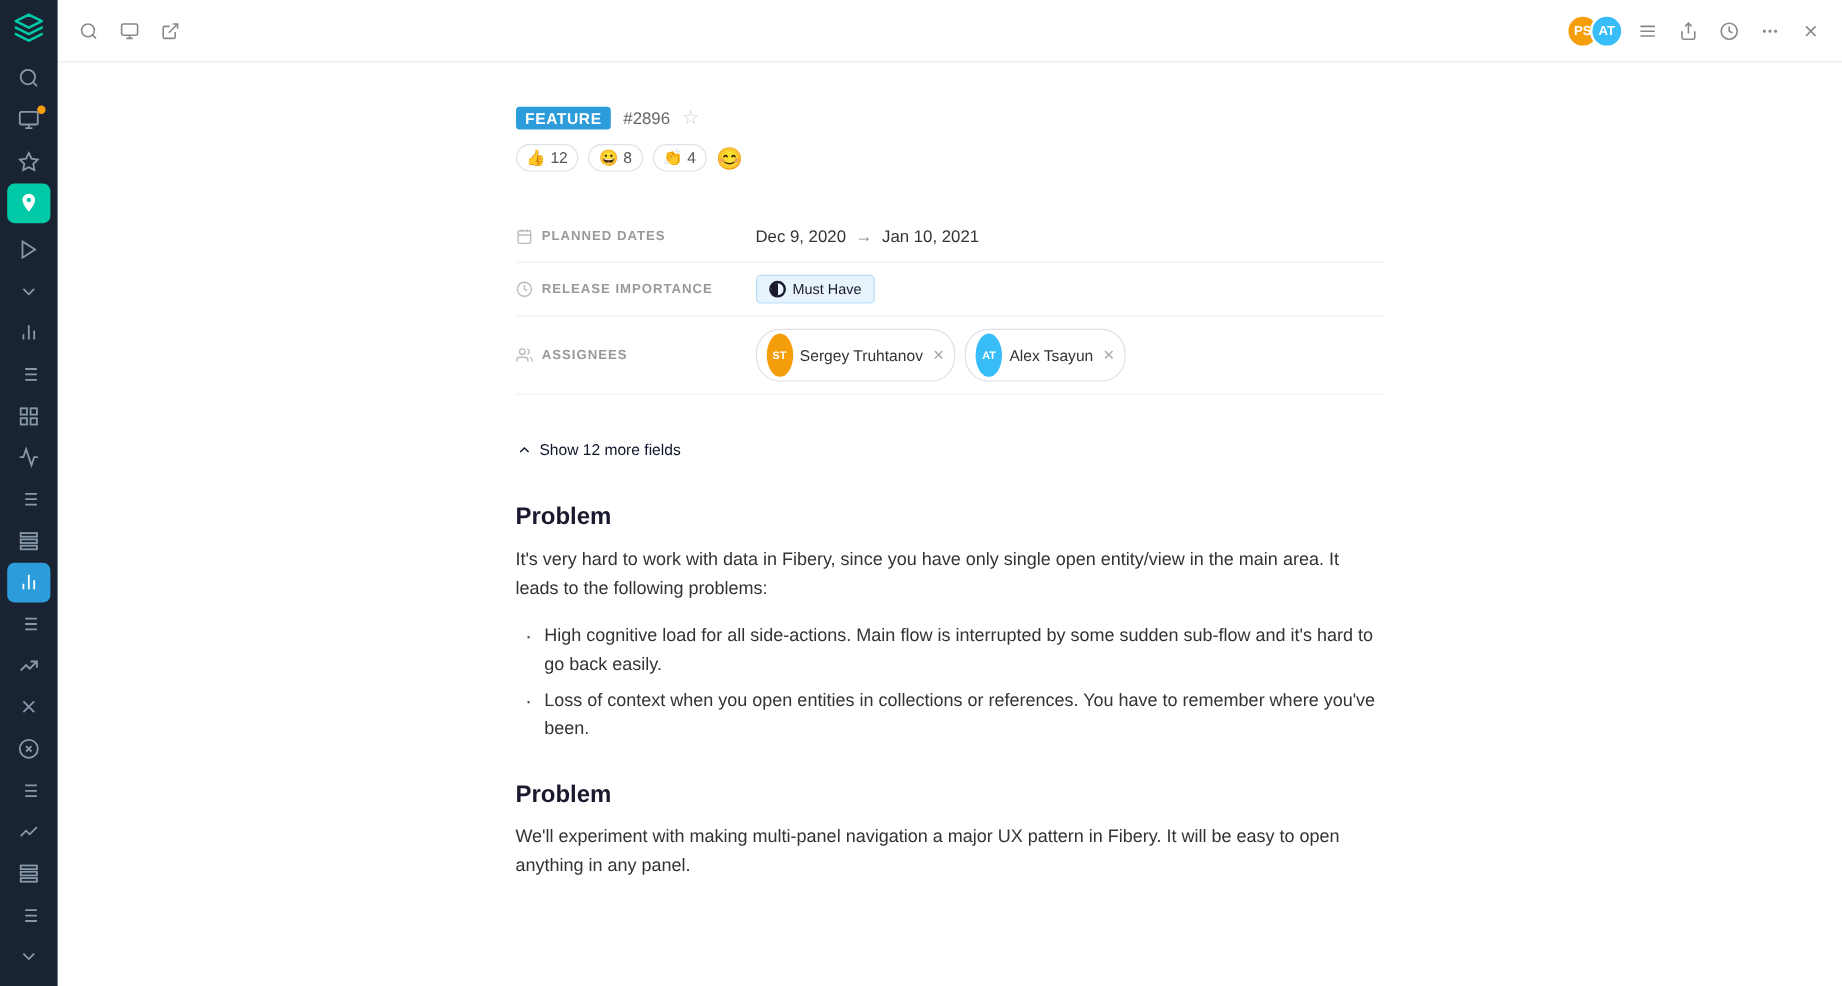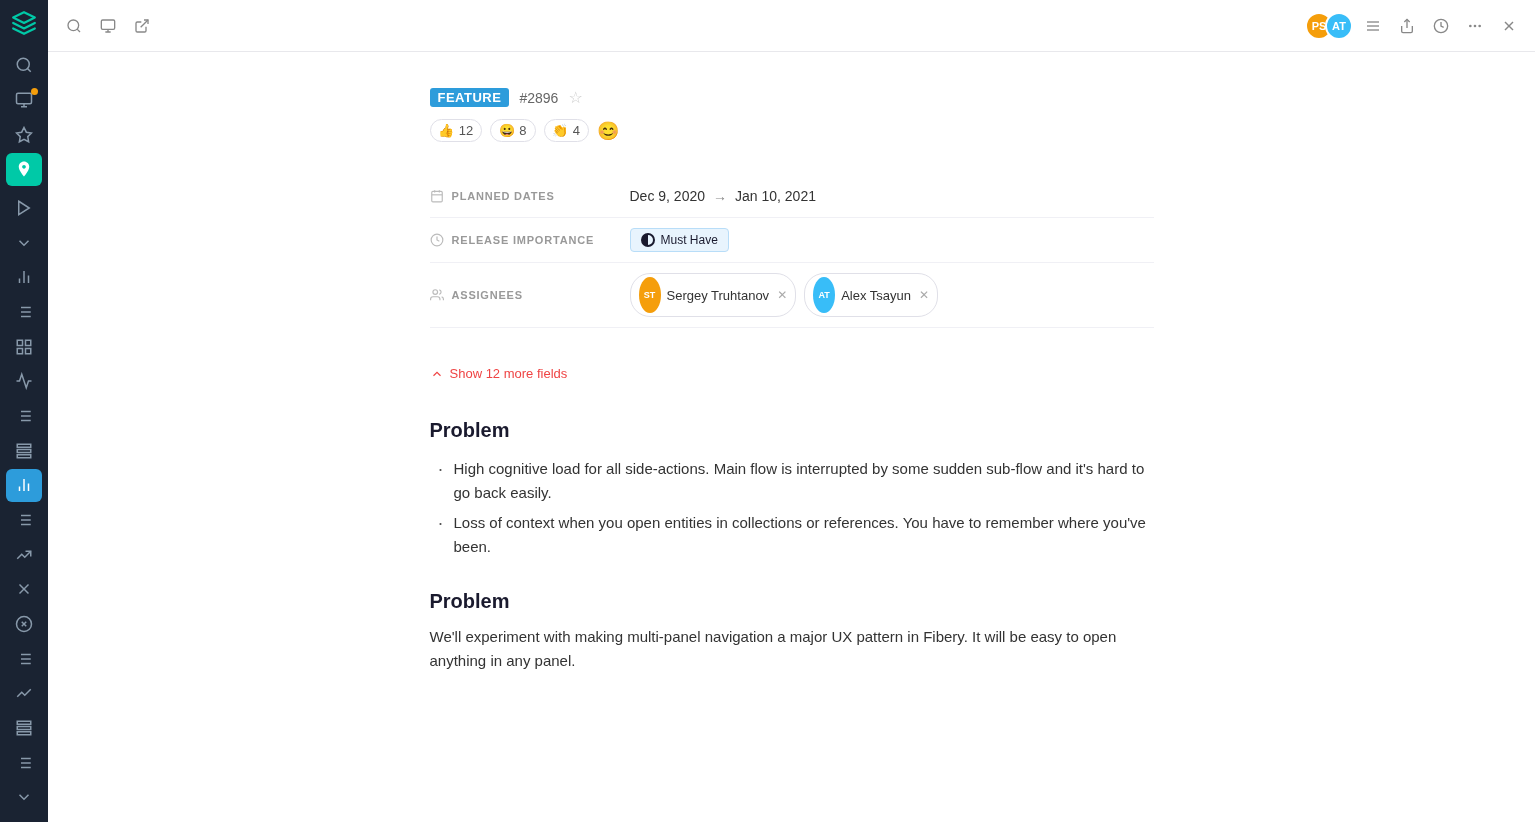--- a/index.html
+++ b/index.html
@@ -214,21 +214,21 @@
     }
     .assignee-avatar-st { background: #f59e0b; }
     .assignee-avatar-at { background: #38bdf8; }
     .remove-btn { color: #aaa; cursor: pointer; font-size: 12px; margin-left: 2px; }
 
     
     .show-more {
       display: flex;
       align-items: center;
       gap: 6px;
-      color: #ef4444;
+      color: #0f172a;
       font-size: 13px;
       cursor: pointer;
       padding: 10px 0;
       margin-bottom: 20px;
     }
 
     
     .section-heading {
       font-size: 20px;
       font-weight: 700;
@@ -589,20 +589,21 @@
     </div>
 
     <div class="show-more">
       <svg width="14" height="14" viewBox="0 0 24 24" fill="none" stroke="currentColor" stroke-width="2">
           <polyline points="18,15 12,9 6,15"></polyline>
         </svg>
       <span>Show 12 more fields</span>
     </div>
 
     <h2 class="section-heading">Problem</h2>
+    <p class="section-text">It's very hard to work with data in Fibery, since you have only single open entity/view in the main area. It leads to the following problems:</p>
     <ul class="bullet-list">
       <li>High cognitive load for all side-actions. Main flow is interrupted by some sudden sub-flow and it's hard to go back easily.</li>
       <li>Loss of context when you open entities in collections or references. You have to remember where you've been.</li>
     </ul>
 
     <h2 class="section-heading">Problem</h2>
     <p class="section-text">We'll experiment with making multi-panel navigation a major UX pattern in Fibery. It will be easy to open anything in any panel.</p>
 
   </div>
 </div>

